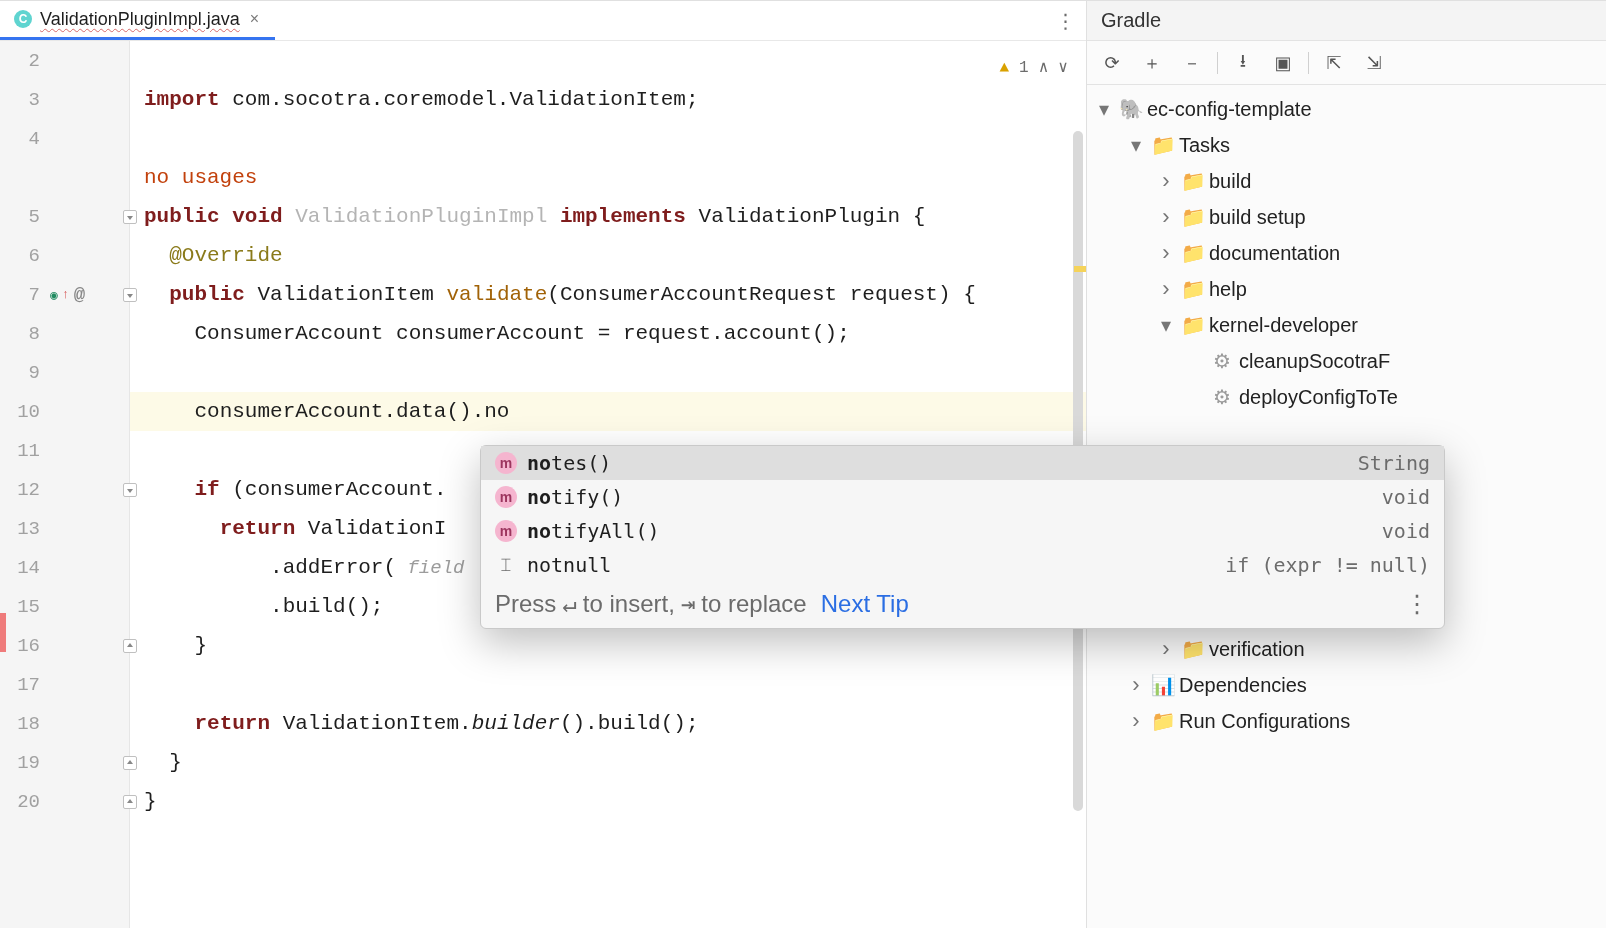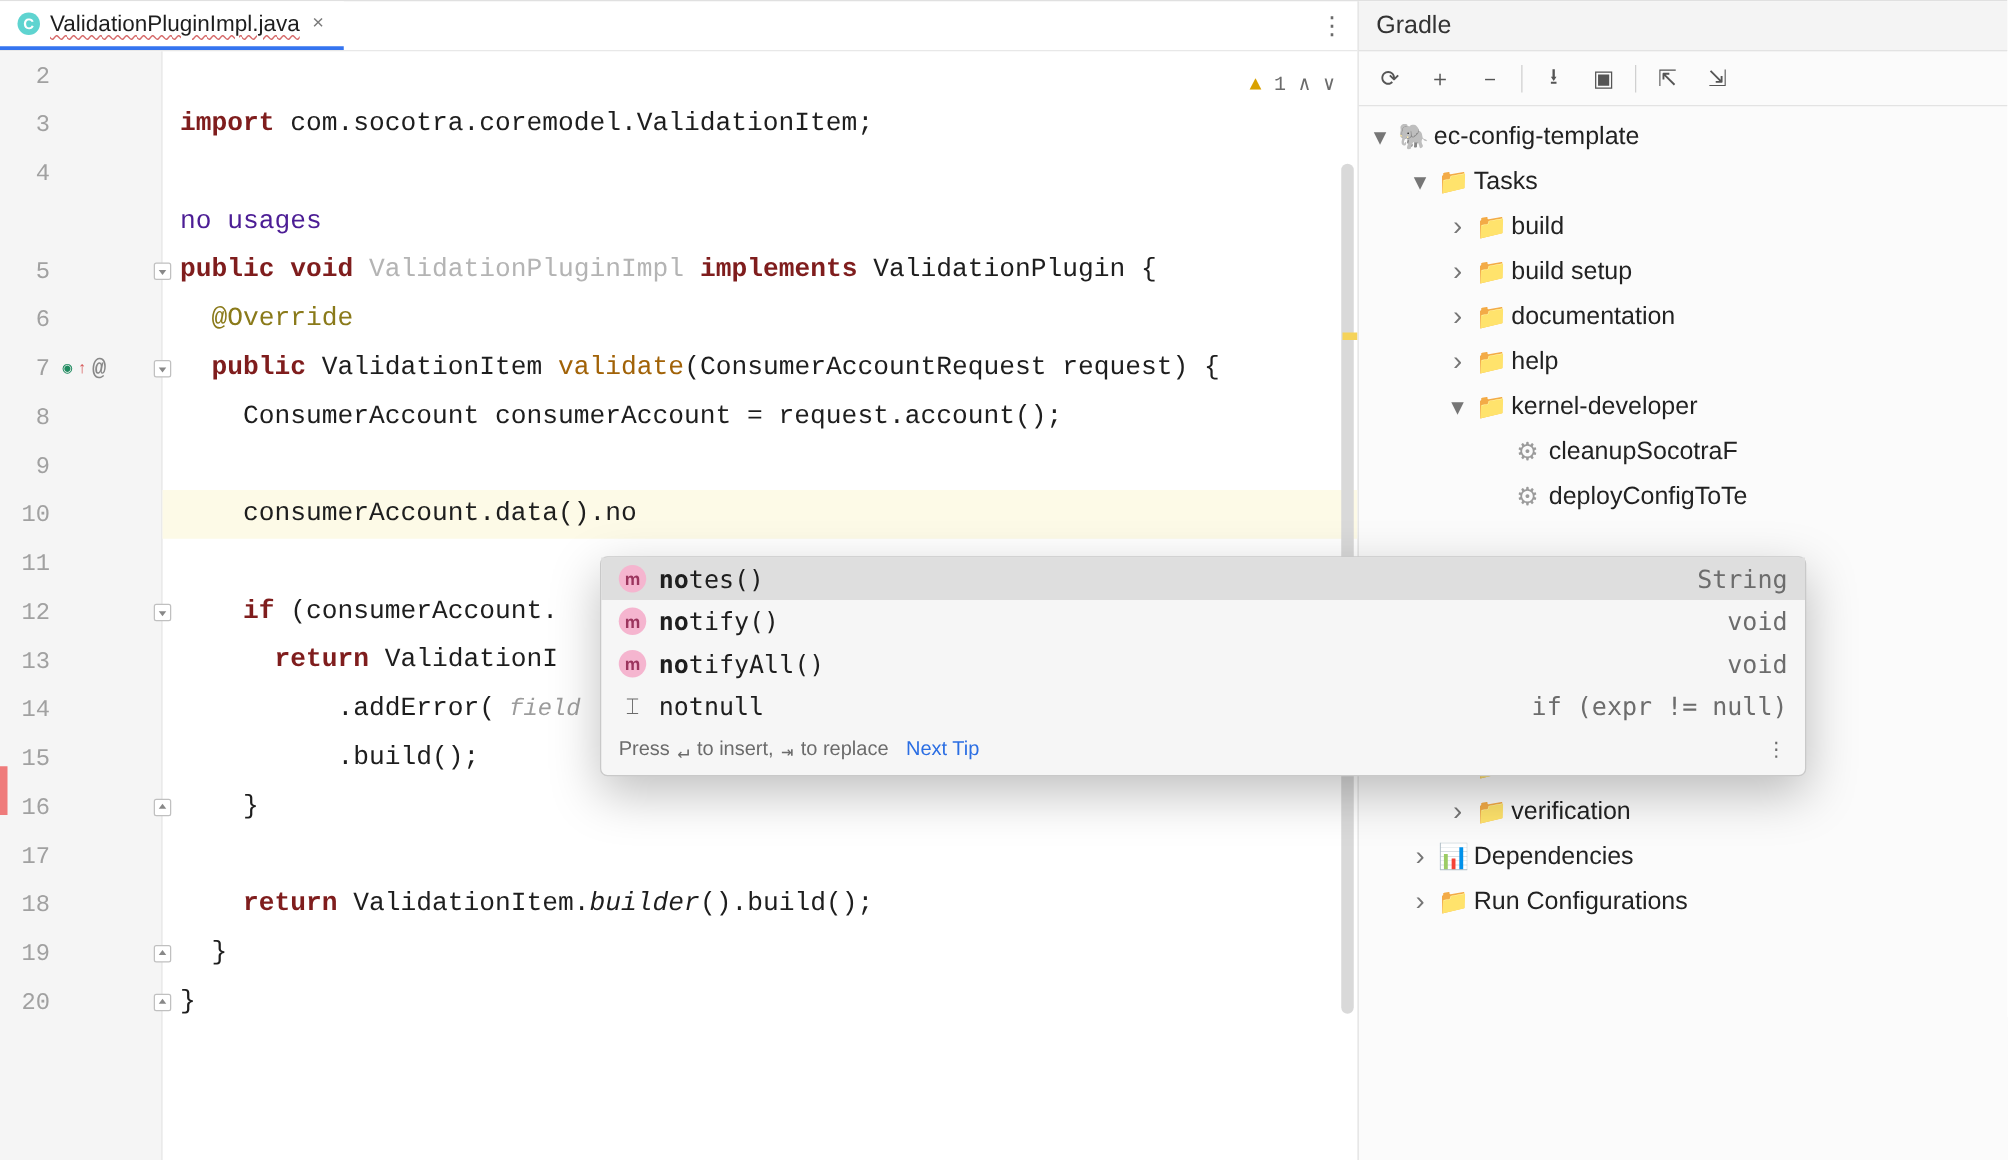--- a/index.html
+++ b/index.html
@@ -104,21 +104,21 @@
     flex:1;
     position:relative;
     font-size: 21px;
     line-height: 39px;
   }
   .code-area .cl { height:39px; white-space:pre; padding-left:14px;}
   .cl.current { background:#fdfae7;}
   .kw { color:#7f1d1d; font-weight:600;}
   .ann { color:#8a7a1a;}
   .fn-it { color:#a16207; }
-  .dim { color:#4c1d95;}
+  .dim { color:#c2410c;}
   .dimlt { color:#b4b4b4;}
   .hint { color:#9c9c9c; font-style: italic; font-size:19px;}
 
   .code-inspect {
     position:absolute; top:8px; right:18px;
     display:flex; align-items:center; gap:10px;
     color:#6c6c6c; font-size:16px;
   }
   .code-inspect .warn { color:#d9a100; }
   .scroll-thumb {
@@ -157,21 +157,21 @@
     display:flex;align-items:center;justify-content:center;font-size:18px;
   }
   .popup-row .sig { font-family: "SF Mono", Consolas, monospace; }
   .popup-row .sig b { font-weight:700; }
   .popup-row .ret {
     margin-left:auto; color:#6c6c6c; font-family:"SF Mono",Consolas,monospace;
   }
   .popup-foot {
     display:flex;align-items:center;
     padding:8px 14px 10px;
-    font-size:16px;color:#6b6b6b;gap:6px;
+    font-size:24px;color:#6b6b6b;gap:6px;
   }
   .popup-foot .link { color:#2b6ee3; margin-left:8px;}
   .popup-foot .kbd { font-family:"SF Mono",Consolas,monospace;}
   .popup-foot .moreic { margin-left:auto; letter-spacing:1px; color:#6b6b6b;}
 
   
   .side-header{
     height:40px;display:flex;align-items:center;
     padding:0 14px;font-size:20px;color:#333;
     border-bottom:1px solid #e3e3e3;background:#f4f4f4;

